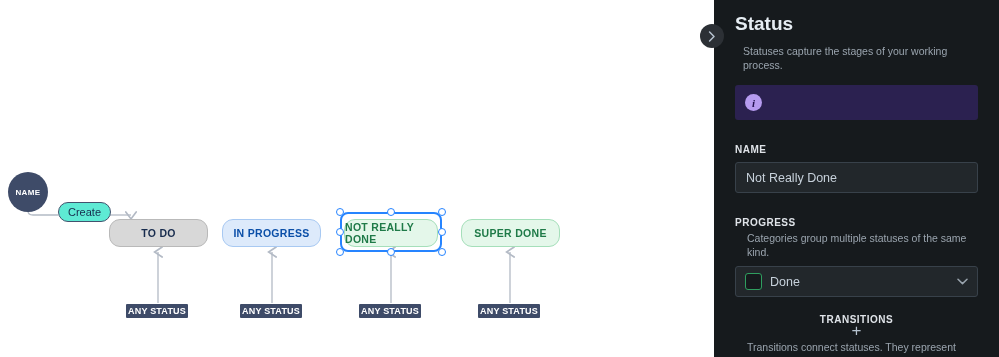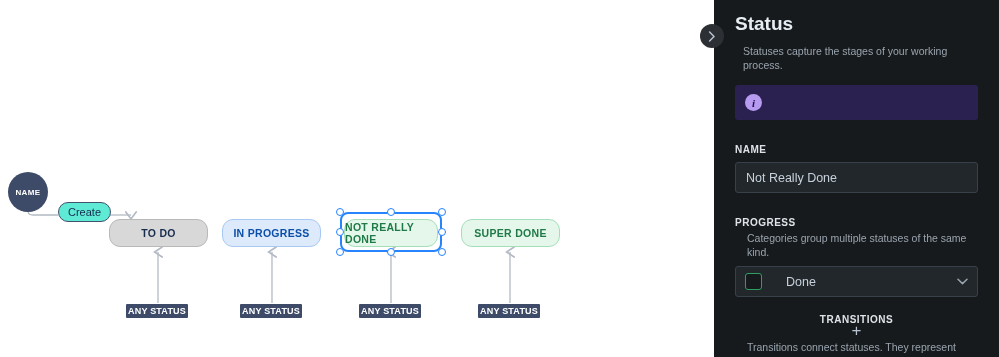--- a/index.html
+++ b/index.html
@@ -229,21 +229,21 @@
   .select-input {
     margin-top: 7px;
     height: 31px;
     background: #22272b;
     border: 1px solid #38414a;
     border-radius: 3px;
     display: flex;
     align-items: center;
     padding: 0 9px;
     box-sizing: border-box;
-    gap: 24px;
+    gap: 8px;
     cursor: pointer;
   }
   .swatch {
     width: 15px; height: 15px;
     border-radius: 3px;
     border: 1.6px solid #2f9e5f;
     background: #161a1d;
     flex: 0 0 auto;
   }
   .select-val {

